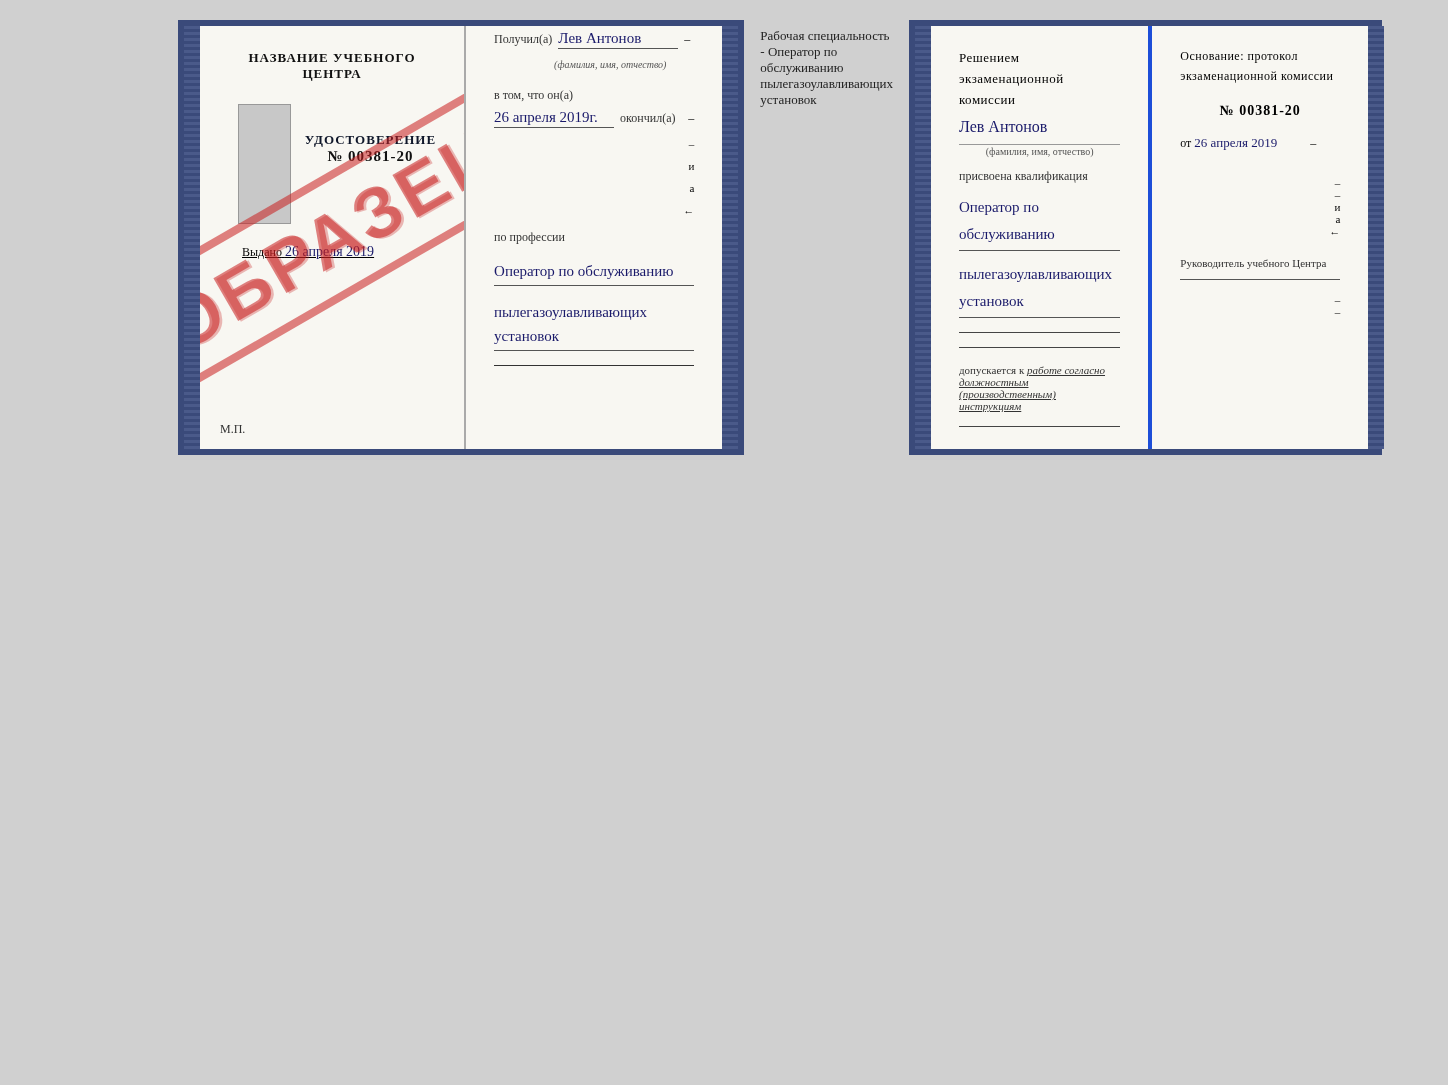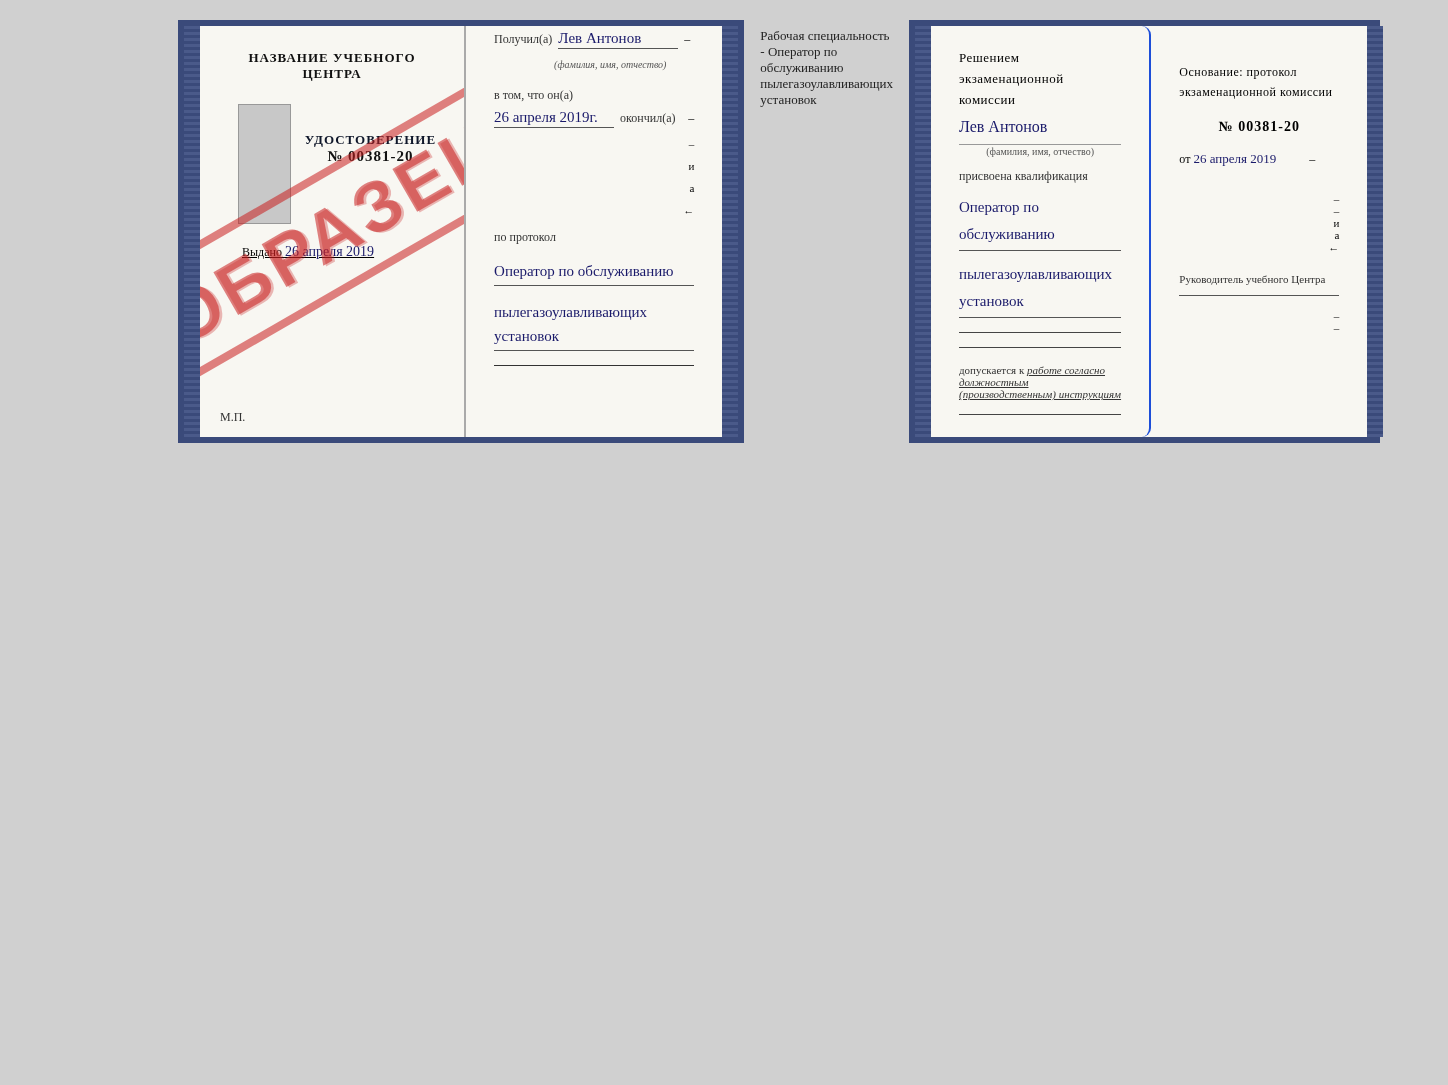--- a/index.html
+++ b/index.html
@@ -202,30 +202,29 @@
       display: flex;
       width: 100%;
       border: 6px solid #3a4a7a;
       background: #f8f7f2;
       min-height: 360px;
     }
 
     .cert2-left {
       flex: 0 0 48%;
       padding: 22px 28px;
-      border-right: 2px solid #1d4ed8;
+      border-right: 4px solid #1d4ed8;
       display: flex;
       flex-direction: column;
       gap: 8px;
-      border-radius: 9px;
     }
 
     .cert2-right {
       flex: 1;
-      padding: 36px 28px;
+      padding: 20px 28px;
       display: flex;
       flex-direction: column;
       gap: 10px;
     }
 
     .cert2-title {
       font-size: 13px;
       font-weight: normal;
       line-height: 1.6;
       letter-spacing: 0.5px;
@@ -400,21 +399,21 @@
       <div style="display:flex;justify-content:flex-end;">
           <span style="font-size:11px;">и</span>
         </div>
       <div style="display:flex;justify-content:flex-end;">
           <span style="font-size:11px;">а</span>
         </div>
       <div style="display:flex;justify-content:flex-end;">
           <span style="font-size:11px;">←</span>
         </div>
 
-      <div class="right-profession-label">по протокол</div>
+      <div class="right-profession-label">по профессии</div>
       <div class="right-profession-value">
         <span>Оператор по обслуживанию</span>
       </div>
       <div class="right-profession-value">
         <span>пылегазоулавливающих установок</span>
       </div>
 
       <div class="underline-line"></div>
     </div>
 

